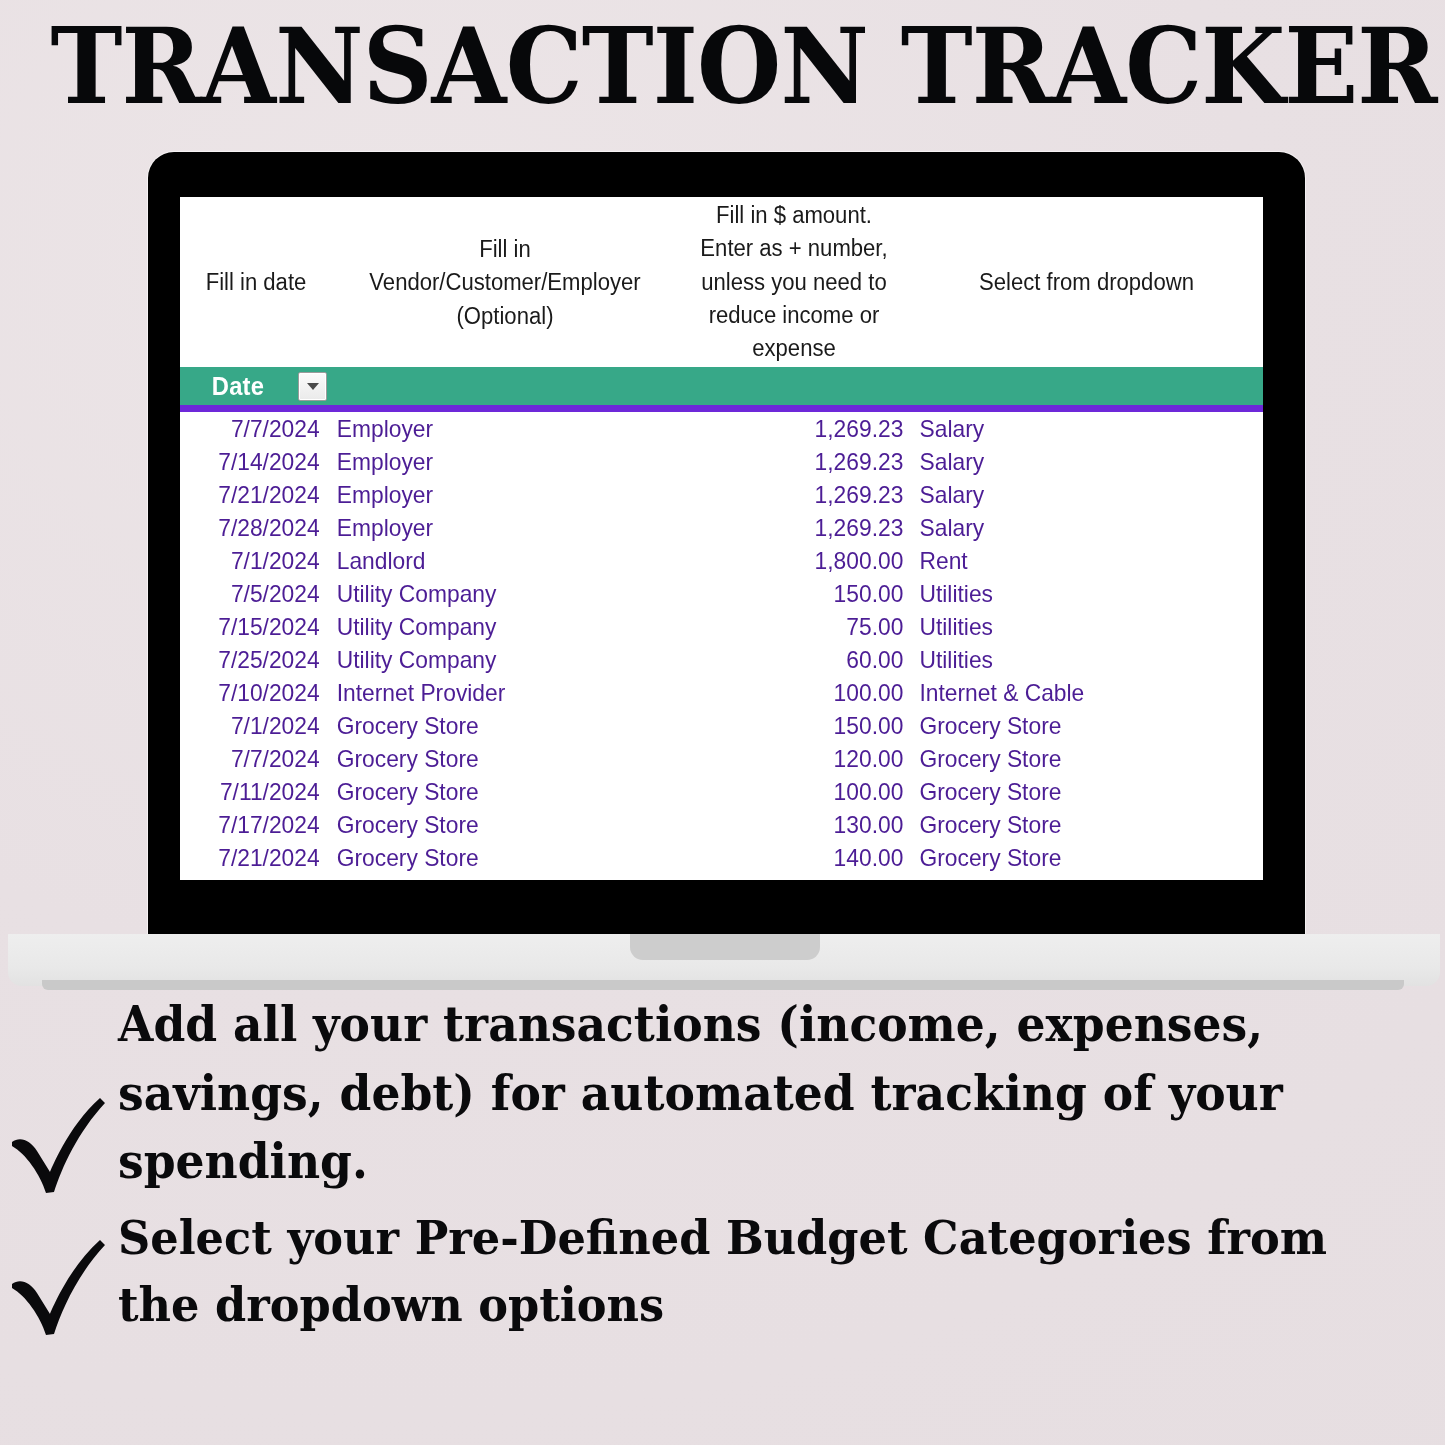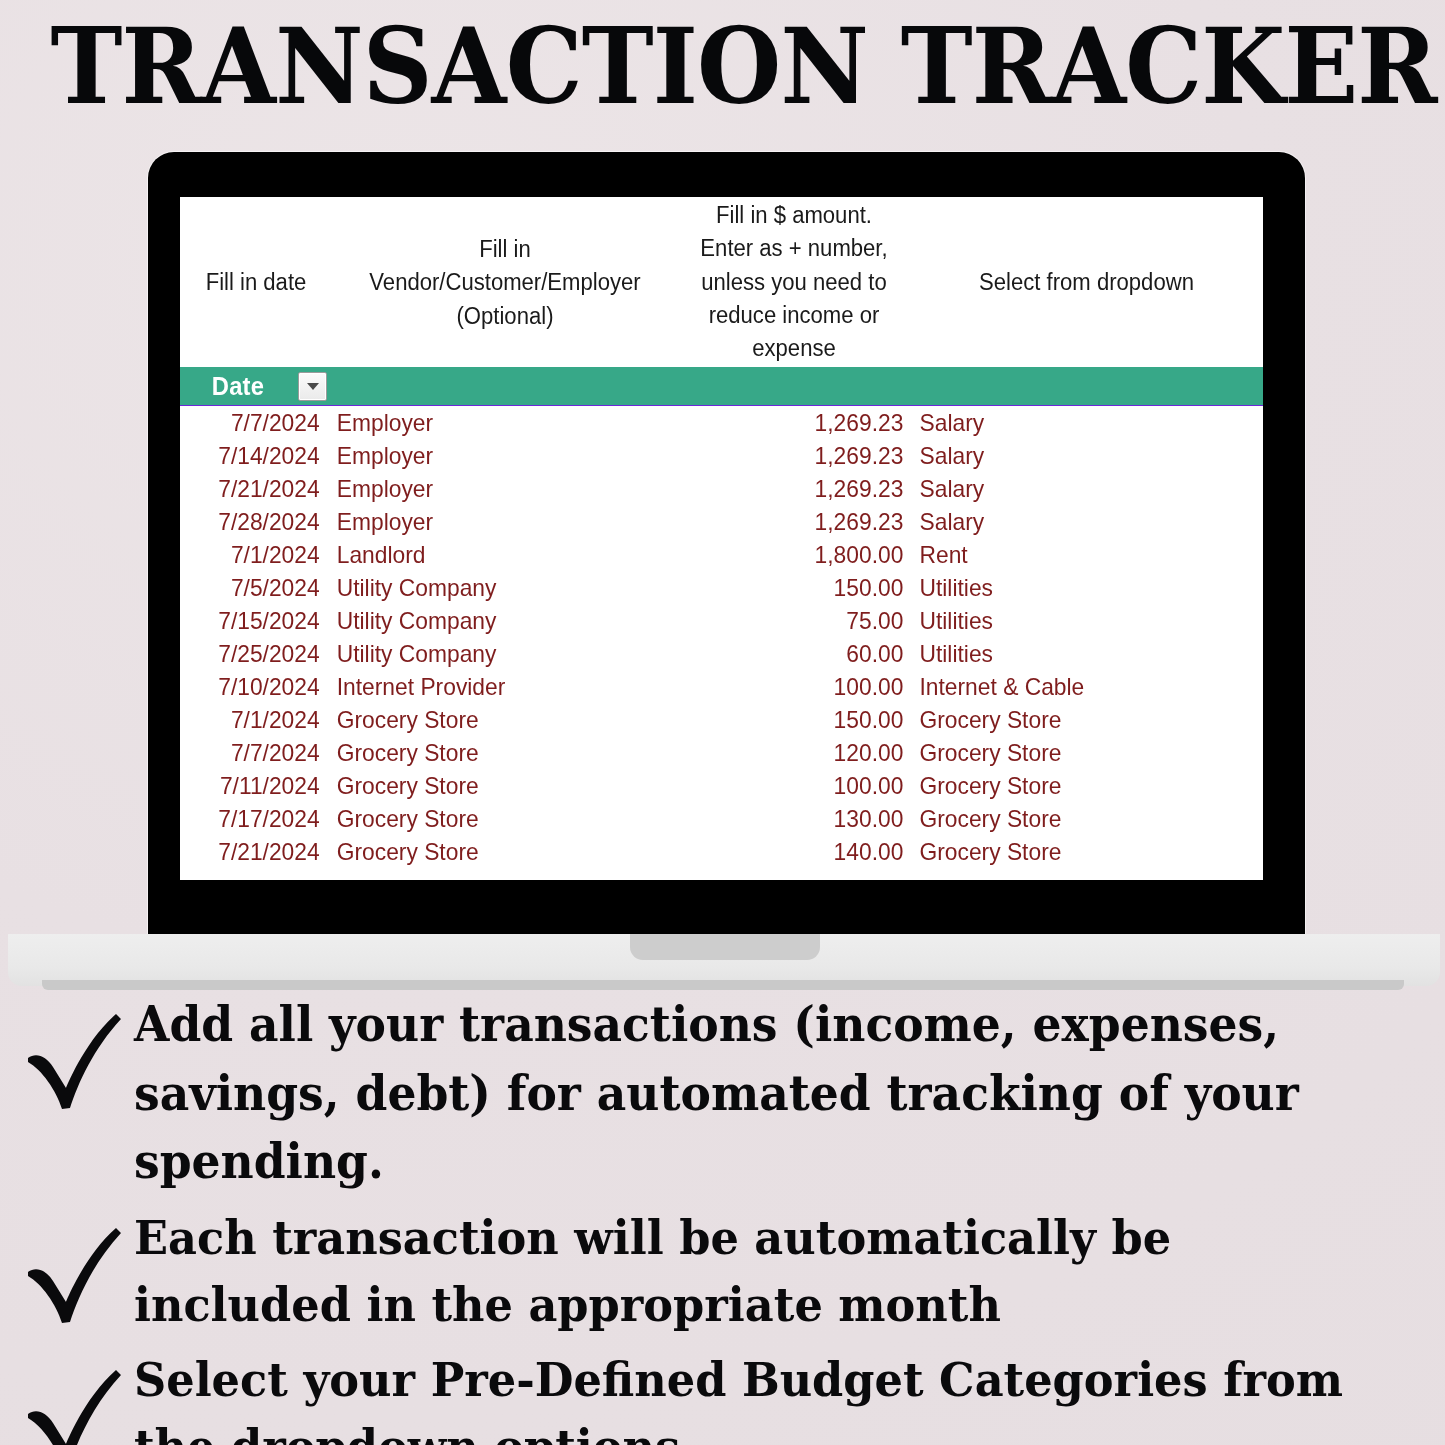--- a/index.html
+++ b/index.html
@@ -118,21 +118,21 @@
   }
   .instr-cell.c-date   { width: 152px; }
   .instr-cell.c-vendor { width: 346px; }
   .instr-cell.c-amount { width: 232px; align-items: flex-start; padding-top: 0px; }
   .instr-cell.c-cat    { width: 353px; }
 
   .hdr-row {
     display: flex;
     height: 38px;
     background: #37a888;
-    border-bottom: 1px solid #6d28d9;
+    border-bottom: 7px solid #6d28d9;
     align-items: flex-end;
   }
   .hdr-cell {
     display: flex;
     align-items: center;
     height: 100%;
     box-sizing: border-box;
     color: #ffffff;
     font-weight: 700;
     font-size: 25px;
@@ -168,21 +168,21 @@
     border-left: 6px solid transparent;
     border-right: 6px solid transparent;
     border-top: 7px solid #4a4a4a;
   }
 
   .data-row {
     display: flex;
     height: 33px;
     align-items: center;
     font-size: 24px;
-    color: #7f1d1d;
+    color: #4c1d95;
   }
   .cell {
     box-sizing: border-box;
     height: 100%;
     display: flex;
     align-items: center;
     transform: scaleX(0.95);
     transform-origin: left center;
     white-space: nowrap;
     overflow: hidden;
@@ -194,23 +194,22 @@
 
   
   .bullets {
     position: absolute;
     top: 990px;
     left: 0;
     width: 1445px;
   }
   .bullet {
     display: flex;
-    align-items: flex-start;
+    align-items: flex-end;
     margin-bottom: 8px;
-    margin-left: 16px;
   }
   .bullet .check {
     width: 118px;
     flex: none;
     display: flex;
     justify-content: center;
     padding-top: 22px;
   }
   .bullet .btext {
     flex: 1;
@@ -365,28 +364,20 @@
 
   <div class="bullet b1">
     <div class="check">
       <svg width="98" height="100" viewBox="0 0 98 100" aria-hidden="true">
         <path d="M2 46 C10 40 20 44 27 55 L40 76 C40 76 58 30 90 2 L95 7 C68 36 52 71 44 96 L36 97 C30 78 16 58 2 50 Z" fill="#0a0a0c"></path>
       </svg>
     </div>
     <div class="btext">Add all your transactions (income, expenses, savings, debt) for automated tracking of your spending.</div>
   </div>
 
-  <div class="bullet b2">
-    <div class="check">
-      <svg width="98" height="100" viewBox="0 0 98 100" aria-hidden="true">
-        <path d="M2 46 C10 40 20 44 27 55 L40 76 C40 76 58 30 90 2 L95 7 C68 36 52 71 44 96 L36 97 C30 78 16 58 2 50 Z" fill="#0a0a0c"></path>
-      </svg>
-    </div>
-    <div class="btext">Each transaction will be automatically be included in the appropriate month</div>
-  </div>
 
   <div class="bullet b3">
     <div class="check">
       <svg width="98" height="100" viewBox="0 0 98 100" aria-hidden="true">
         <path d="M2 46 C10 40 20 44 27 55 L40 76 C40 76 58 30 90 2 L95 7 C68 36 52 71 44 96 L36 97 C30 78 16 58 2 50 Z" fill="#0a0a0c"></path>
       </svg>
     </div>
     <div class="btext">Select your Pre-Defined Budget Categories from the dropdown options</div>
   </div>
 

